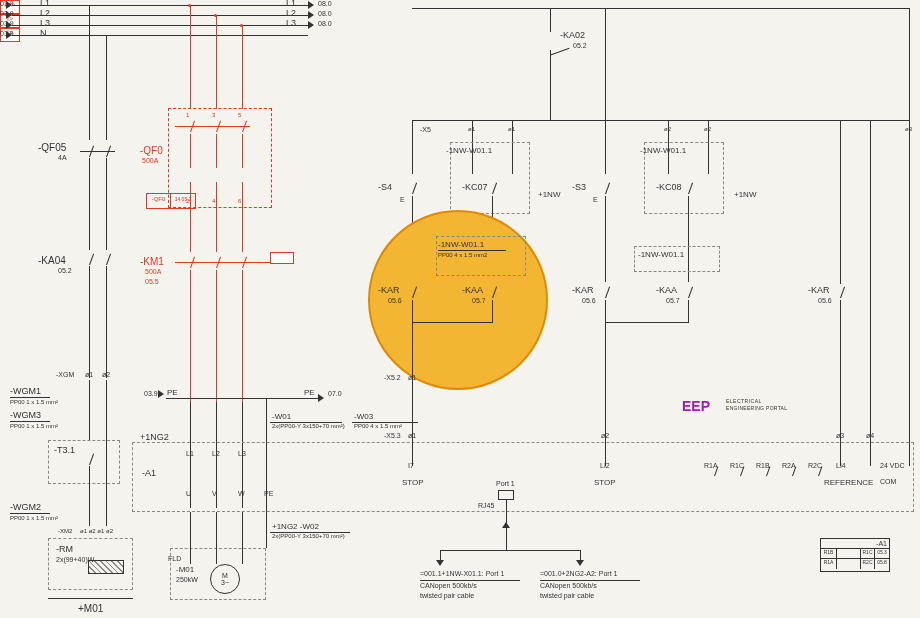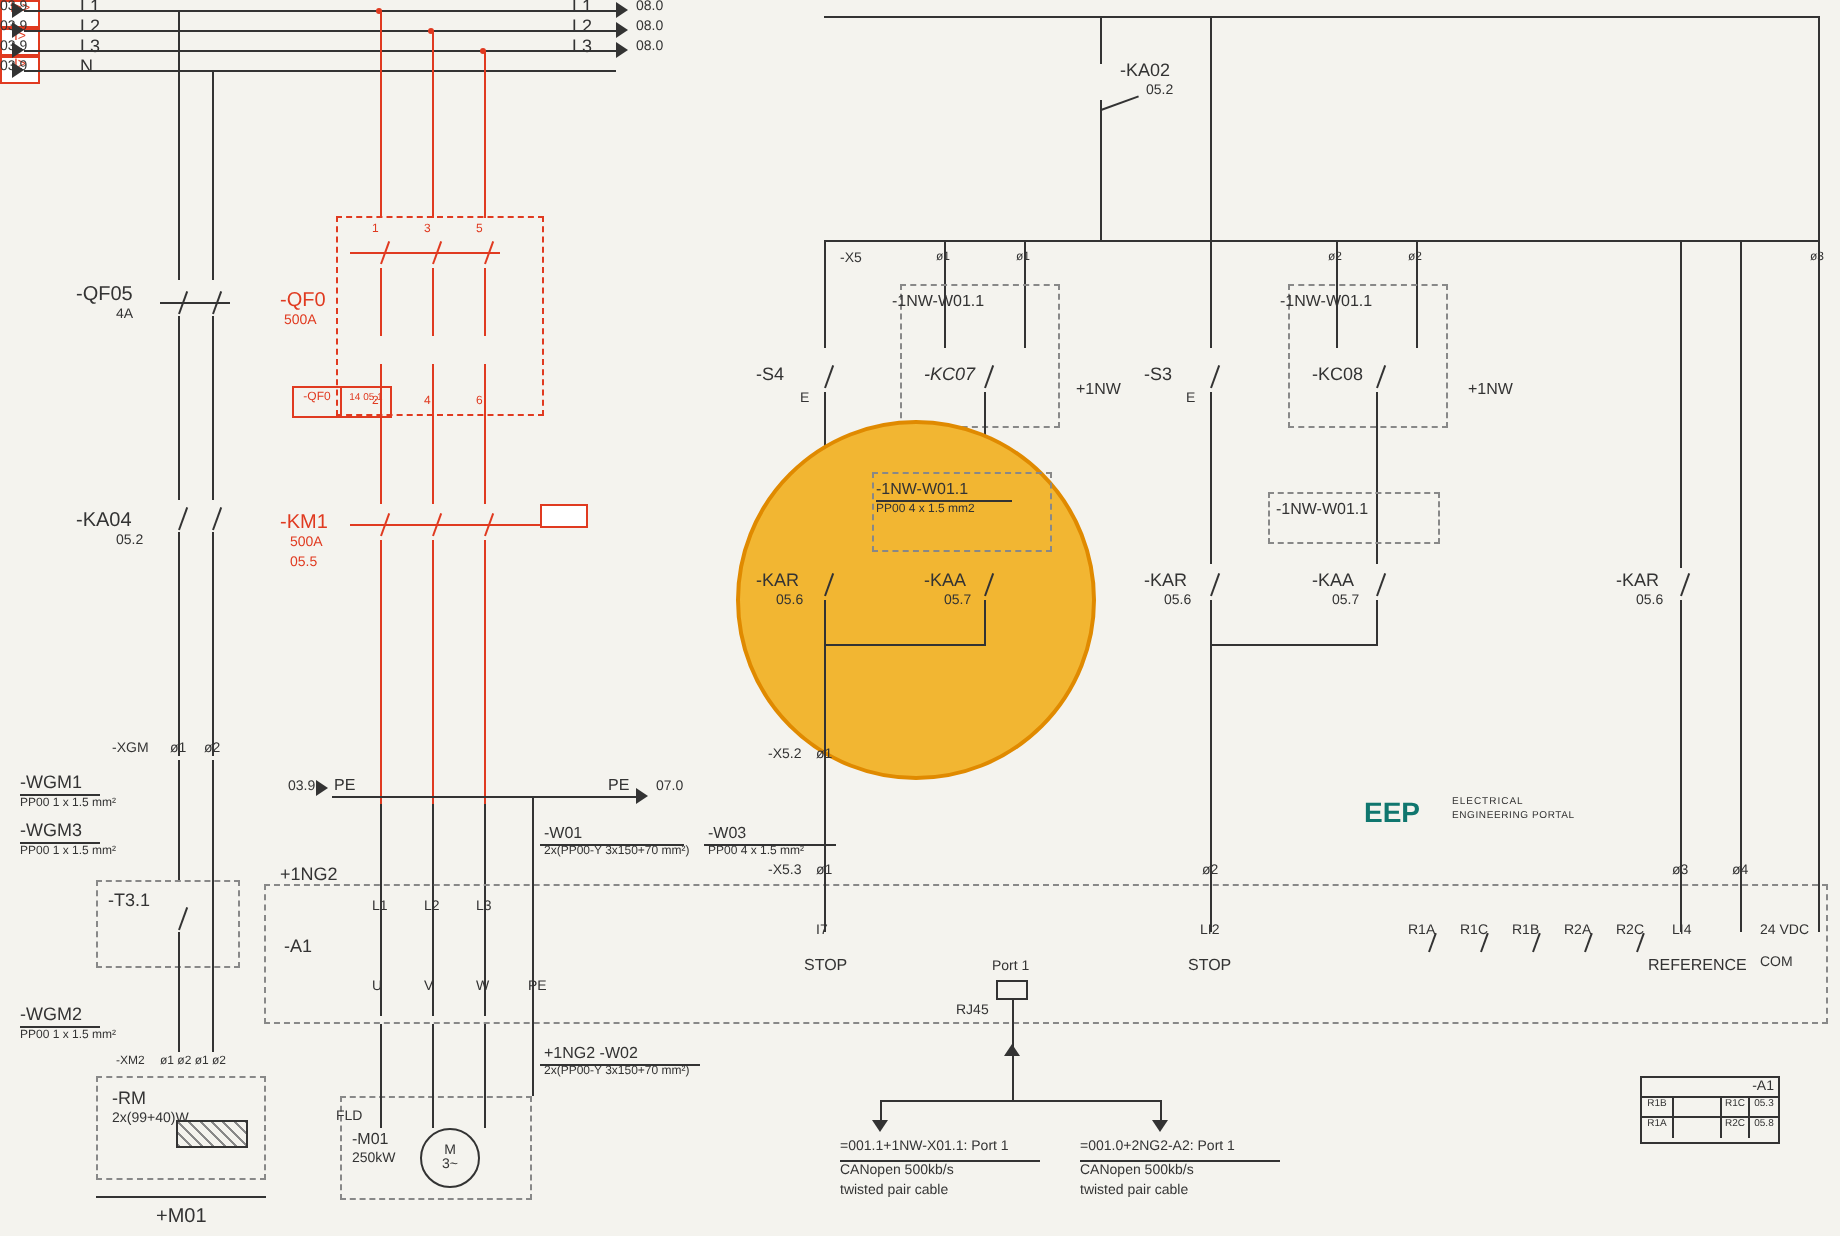--- a/index.html
+++ b/index.html
@@ -259,21 +259,21 @@
   <span class="label" style="left:905px; top:126px; font-size:6px;">ø3</span>
 
   <div class="dashed-box" style="left:450px; top:142px; width:80px; height:72px;"></div>
   <span class="label" style="left:446px; top:146px; font-size:8px;">-1NW-W01.1</span>
   <div class="dashed-box" style="left:644px; top:142px; width:80px; height:72px;"></div>
   <span class="label" style="left:640px; top:146px; font-size:8px;">-1NW-W01.1</span>
 
   <span class="label" style="left:378px; top:182px; font-size:9px;">-S4</span>
   <span class="label" style="left:400px; top:196px; font-size:7px;">E</span>
   <div class="contact-open" style="left:412px; top:182px;"></div>
-  <span class="label" style="left:462px; top:182px; font-size:9px;font-style:italic;">-KC07</span>
+  <span class="label" style="left:462px; top:182px; font-size:9px;">-KC07</span>
   <div class="contact-open" style="left:492px; top:182px;"></div>
   <span class="label" style="left:538px; top:190px; font-size:8px;">+1NW</span>
   <span class="label" style="left:572px; top:182px; font-size:9px;">-S3</span>
   <span class="label" style="left:593px; top:196px; font-size:7px;">E</span>
   <div class="contact-open" style="left:605px; top:182px;"></div>
   <span class="label" style="left:656px; top:182px; font-size:9px;">-KC08</span>
   <div class="contact-open" style="left:688px; top:182px;"></div>
   <span class="label" style="left:734px; top:190px; font-size:8px;">+1NW</span>
 
   <div class="line" style="left:412px; top:196px; width:1px; height:86px;"></div>
@@ -318,21 +318,21 @@
   <span class="label" style="left:384px; top:374px; font-size:7px; z-index:2;">-X5.2</span>
   <span class="label" style="left:408px; top:374px; font-size:7px; z-index:2;">ø1</span>
   <div class="line" style="left:412px; top:380px; width:1px; height:62px;"></div>
 
   <span class="label" style="left:384px; top:432px; font-size:7px;">-X5.3</span>
   <span class="label" style="left:408px; top:432px; font-size:7px;">ø1</span>
   <span class="label" style="left:601px; top:432px; font-size:7px;">ø2</span>
   <span class="label" style="left:836px; top:432px; font-size:7px;">ø3</span>
   <span class="label" style="left:866px; top:432px; font-size:7px;">ø4</span>
 
-  <div class="eep-logo" style="left:682px; top:398px; font-size:14px; color:#0f766e;">EEP</div>
+  <div class="eep-logo" style="left:682px; top:398px; font-size:14px; color:#a21caf;">EEP</div>
   <div class="label" style="left:726px; top:398px; font-size:5px; letter-spacing:0.5px;">ELECTRICAL</div>
   <div class="label" style="left:726px; top:405px; font-size:5px; letter-spacing:0.3px;">ENGINEERING PORTAL</div>
 
   <div class="line" style="left:412px; top:442px; width:1px; height:24px;"></div>
   <div class="line" style="left:605px; top:436px; width:1px; height:30px;"></div>
   <div class="line" style="left:840px; top:436px; width:1px; height:30px;"></div>
   <div class="line" style="left:870px; top:436px; width:1px; height:30px;"></div>
   <div class="line" style="left:909px; top:436px; width:1px; height:30px;"></div>
 
   <span class="label" style="left:402px; top:478px; font-size:8px;">STOP</span>

